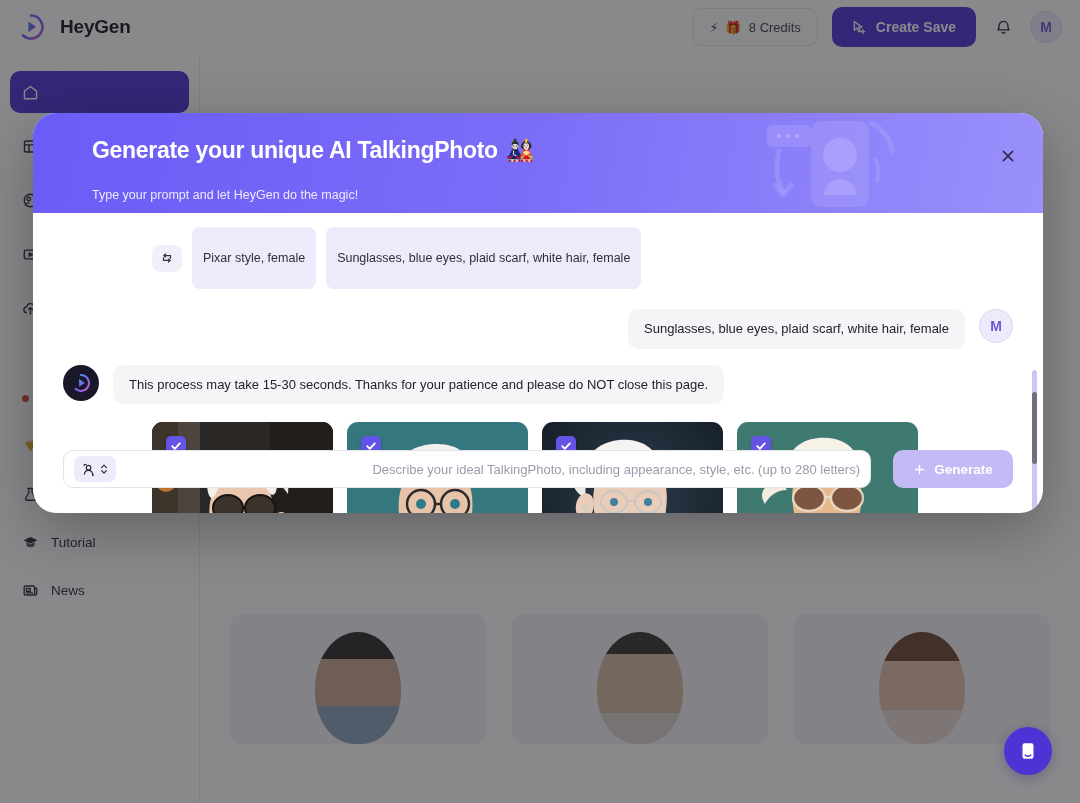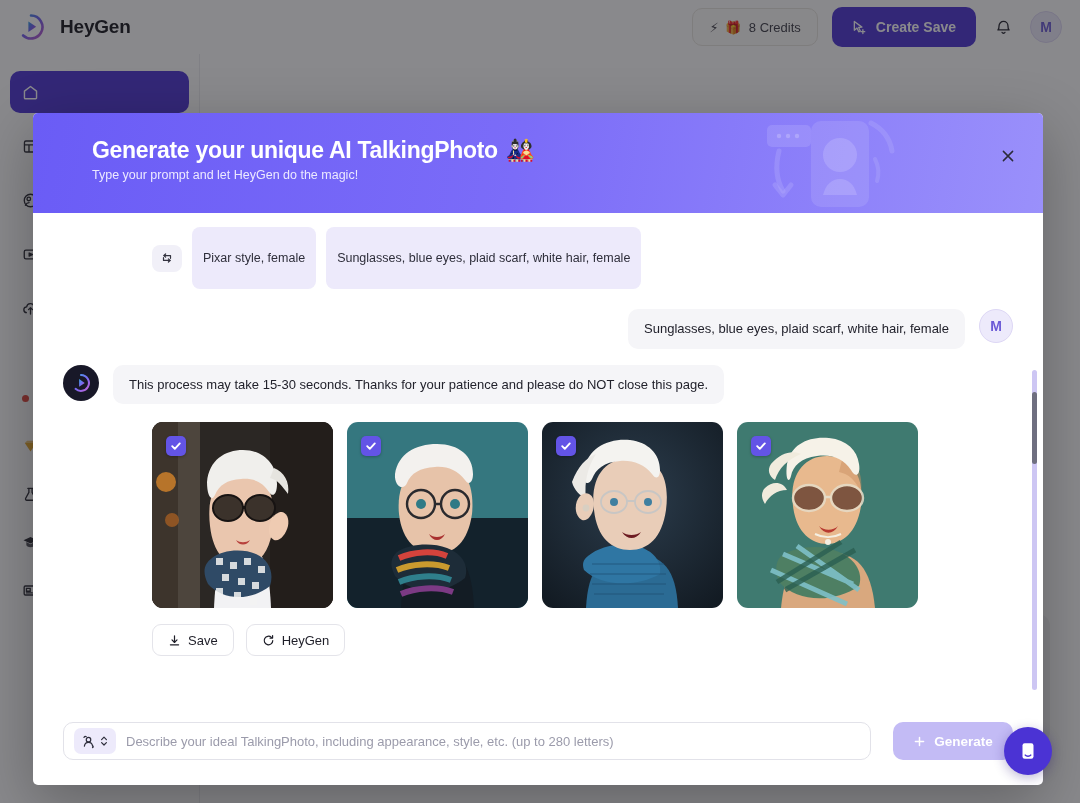--- a/index.html
+++ b/index.html
@@ -115,37 +115,37 @@
 
   
   .overlay {
     position: absolute; inset: 0; background: rgba(28,28,34,.52);
     z-index: 40;
   }
 
   
   .modal {
     position: absolute; left: 33px; top: 113px;
-    width: 1010px; height: 672px;
-    background: #ffffff; border-radius: 5px;
+    width: 1010px; height: 400px;
+    background: #ffffff; border-radius: 23px;
     overflow: hidden; z-index: 50;
     box-shadow: 0 18px 60px rgba(0,0,0,.28);
     display: flex; flex-direction: column;
   }
   .modal-header {
     position: relative; height: 100px; flex: 0 0 100px;
     background: linear-gradient(100deg, #6a5cf6 0%, #7b6cf8 48%, #9a90fb 100%);
     padding: 24px 30px 0 59px;
     overflow: hidden;
   }
   .modal-title {
     font-size: 23px; font-weight: 700; color: #ffffff;
     letter-spacing: -.3px; display: flex; align-items: center; gap: 9px;
   }
-  .modal-sub { margin-top: 4px; font-size: 12.5px; color: #ece9ff; }
+  .modal-sub { margin-top: 24px; font-size: 12.5px; color: #ece9ff; }
   .header-art { position: absolute; right: 120px; top: -6px; opacity: .35; }
   .modal-close {
     position: absolute; right: 22px; top: 30px;
     width: 26px; height: 26px; background: none; border: none;
     cursor: pointer; color: #2b2b3a;
     display: flex; align-items: center; justify-content: center;
   }
 
   
   .modal-body {
@@ -216,21 +216,21 @@
     border: 1px solid #e2e2e9; border-radius: 10px;
     background: #fff; padding: 0 10px;
   }
   .style-picker {
     display: flex; align-items: center; gap: 3px;
     height: 26px; padding: 0 7px; border-radius: 7px;
     background: #edeafb; border: none; cursor: pointer; color: #2e2e3c;
   }
   .prompt-input {
     flex: 1; border: none; outline: none; background: transparent;
-    font-size: 13px; font-family: inherit; color: #22222c;
+    font-size: 13px; font-family: inherit; color: #22222c; text-align: right;
   }
   .prompt-input::placeholder { color: #9b9bab; }
   .generate-btn {
     display: flex; align-items: center; justify-content: center; gap: 8px;
     width: 120px; height: 38px;
     background: #c3bbf5; color: #ffffff;
     border: none; border-radius: 10px;
     font-size: 13.5px; font-weight: 600; font-family: inherit; cursor: pointer;
   }
 

